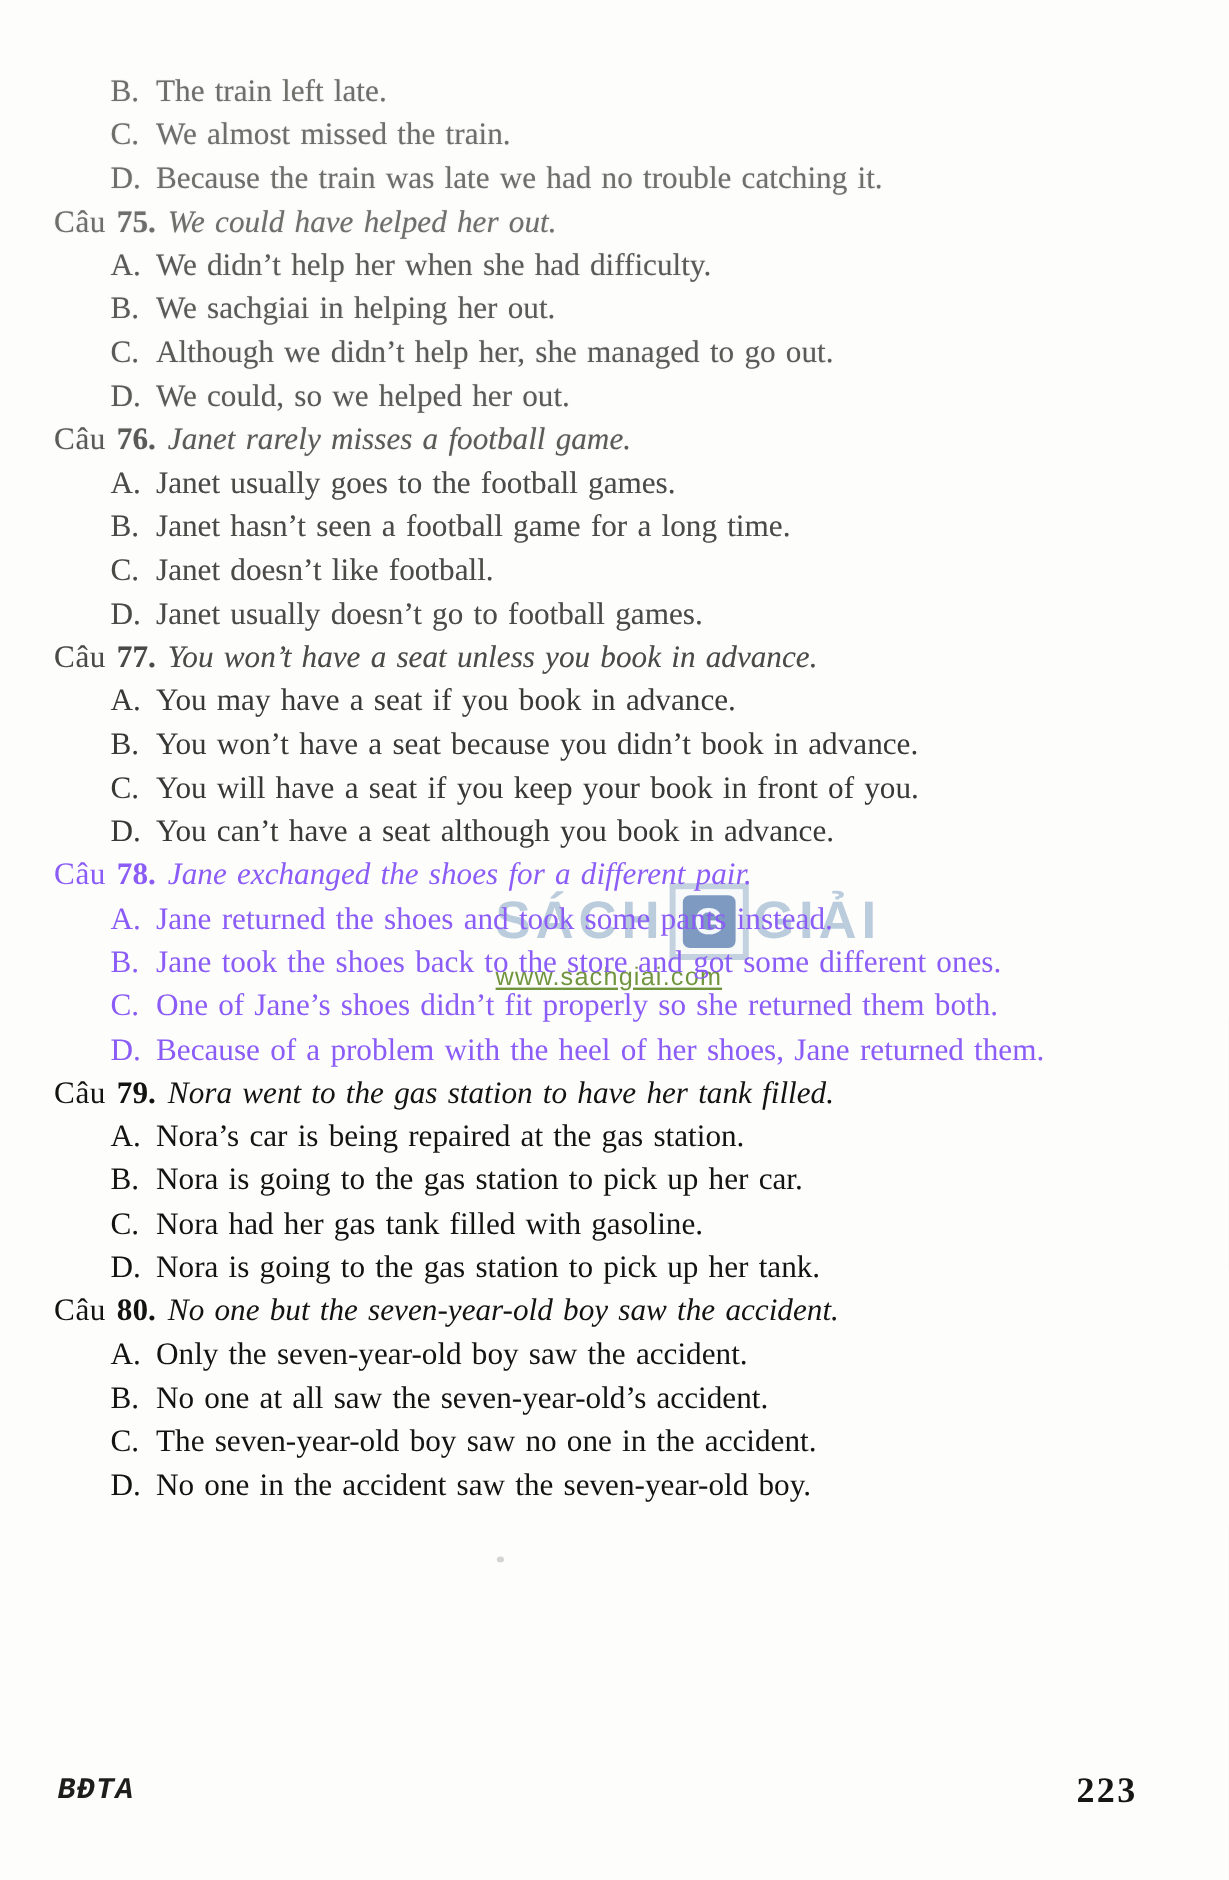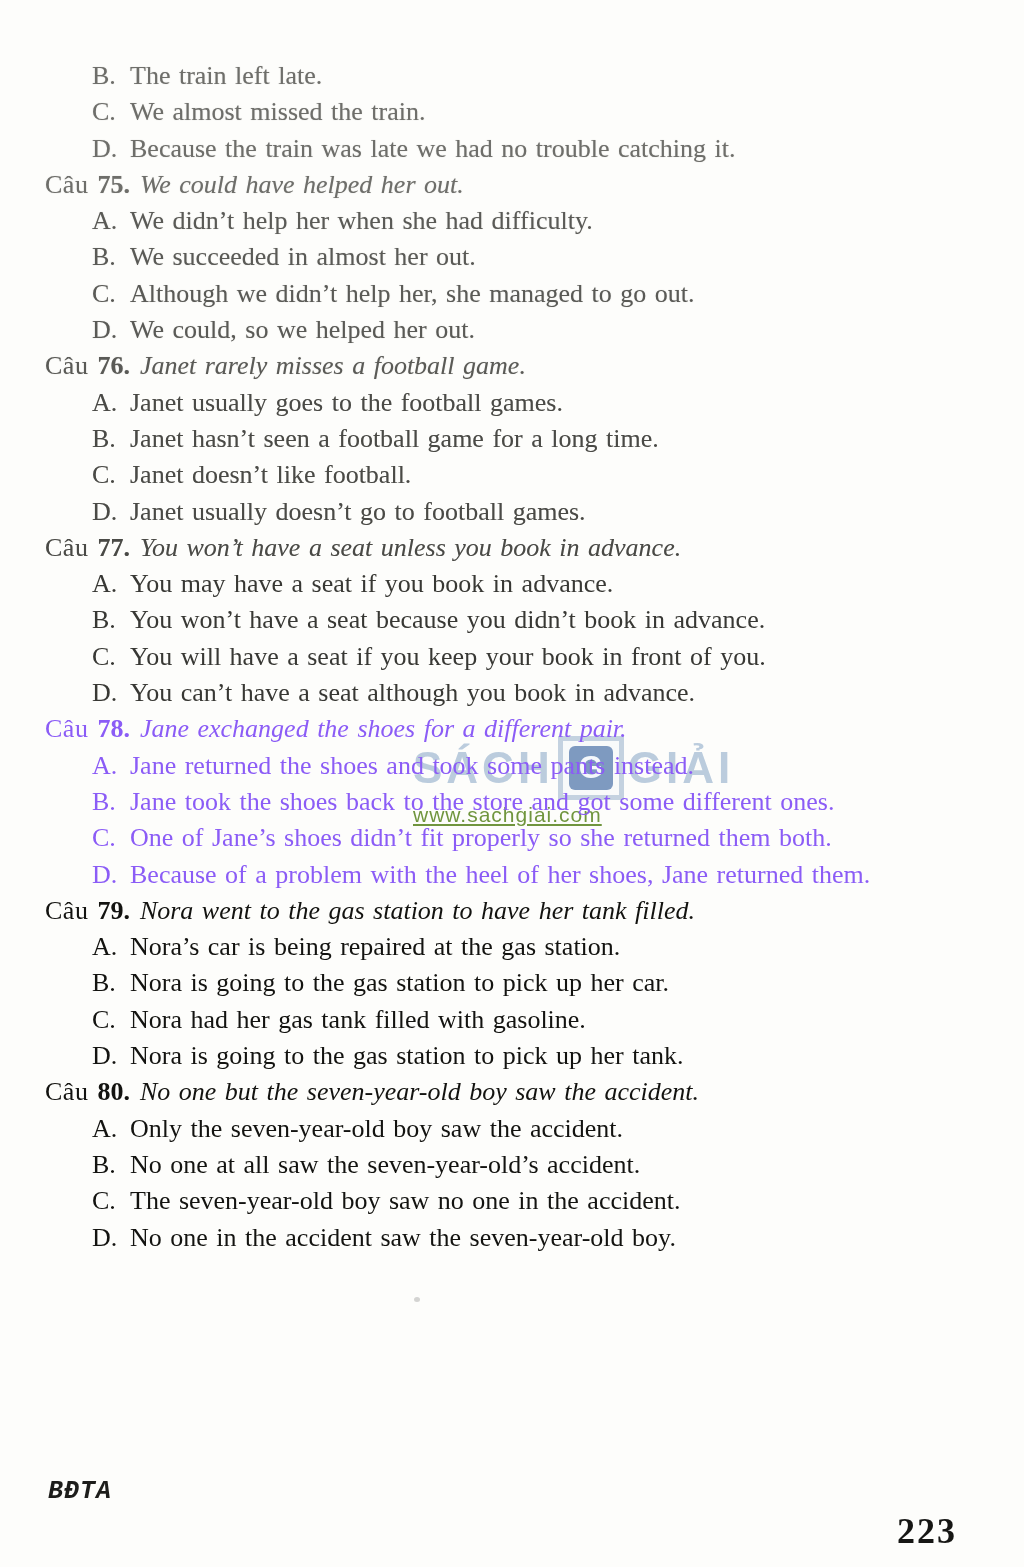--- a/index.html
+++ b/index.html
@@ -76,22 +76,22 @@
   
   .footer-left{
     position:absolute;left:48px;top:1477px;z-index:2;
     font-family:Liberation Mono, monospace;
     font-size:25px;font-weight:700;font-style:italic;
     color:#1d1d1b;letter-spacing:1px;
   }
   .footer-page{
     position:absolute;left:897px;top:1476px;z-index:2;
     font-family:"Liberation Serif", serif;
-    font-size:36px;font-weight:700;
-    color:#161614;letter-spacing:2px;margin-top:34px;
+    font-size:30px;font-weight:700;
+    color:#161614;letter-spacing:2px;
   }
   
   .speck{
     position:absolute;left:414px;top:1297px;
     width:6px;height:5px;border-radius:50%;
     background:#d4d4d2;z-index:1;
   }
 </style>
 </head>
 <body>
@@ -123,21 +123,21 @@
       <span class="lbl">D.</span><span>Because the train was late we had no trouble catching it.</span>
     </div>
 
     <div class="line q ink-a">
       <span class="qword">Câu</span><span class="qnum">75.</span><span class="qprompt">We could have helped her out.</span>
     </div>
     <div class="line opt ink-b">
       <span class="lbl">A.</span><span>We didn’t help her when she had difficulty.</span>
     </div>
     <div class="line opt ink-b">
-      <span class="lbl">B.</span><span>We succeeded in almost her out.</span>
+      <span class="lbl">B.</span><span>We sachgiai in helping her out.</span>
     </div>
     <div class="line opt ink-b">
       <span class="lbl">C.</span><span>Although we didn’t help her, she managed to go out.</span>
     </div>
     <div class="line opt ink-b">
       <span class="lbl">D.</span><span>We could, so we helped her out.</span>
     </div>
 
     <div class="line q ink-b">
       <span class="qword">Câu</span><span class="qnum">76.</span><span class="qprompt">Janet rarely misses a football game.</span>

